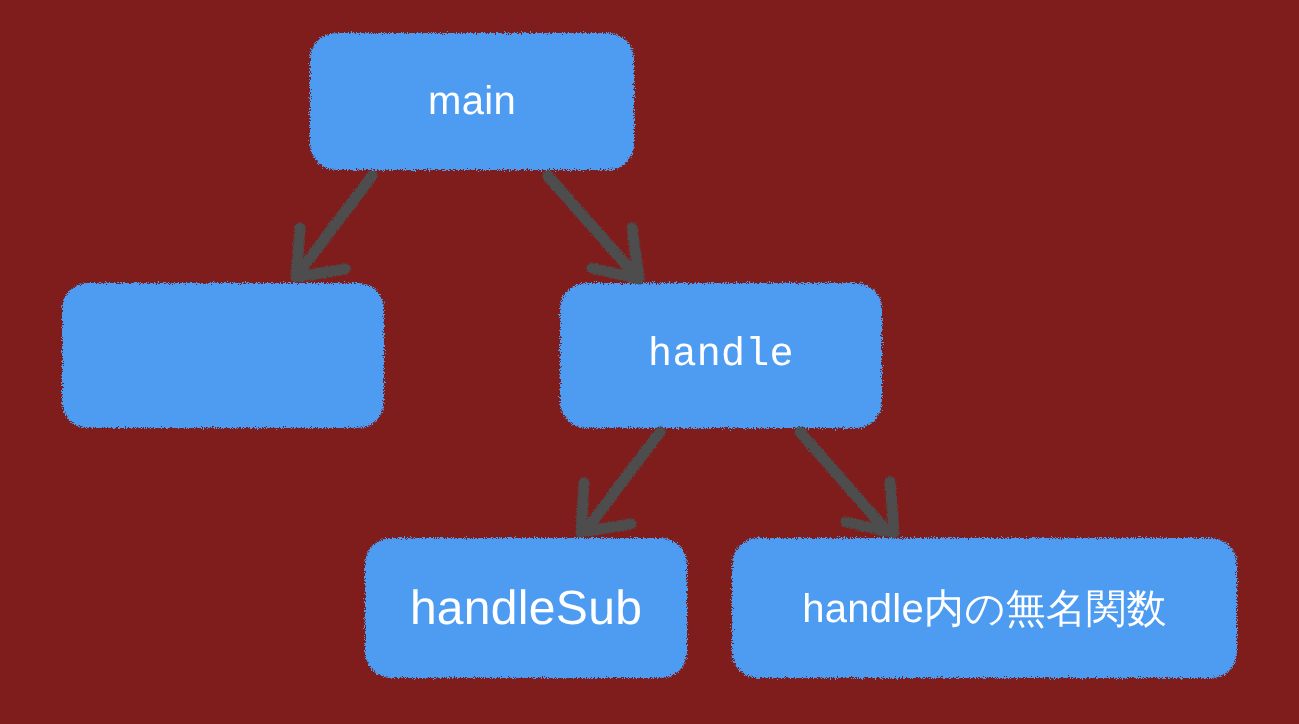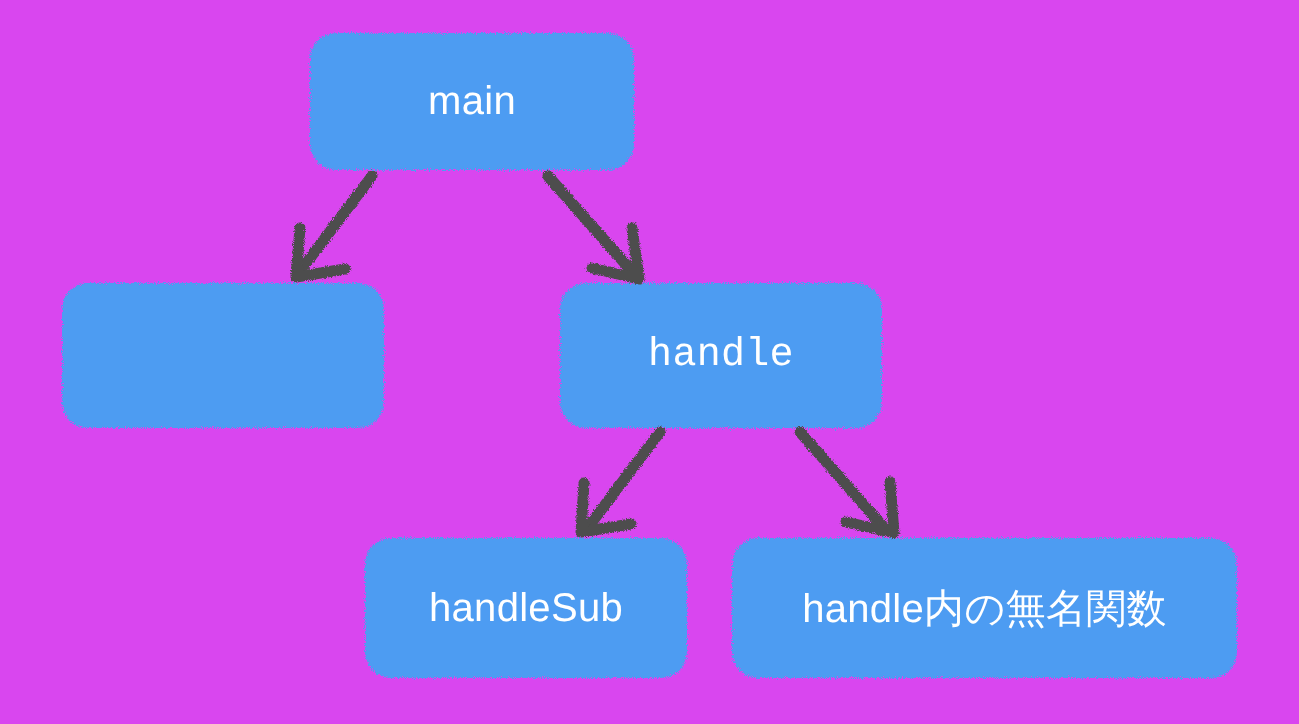--- a/index.html
+++ b/index.html
@@ -8,21 +8,21 @@
     padding: 0;
     background: #ffffff;
   }
   body {
     font-family: "Liberation Sans", "DejaVu Sans", sans-serif;
   }
   #canvas {
     position: relative;
     width: 1299px;
     height: 724px;
-    background: #d946ef;
+    background: #7f1d1d;
     overflow: hidden;
   }
   #diagram-svg {
     position: absolute;
     left: 0;
     top: 0;
     width: 1299px;
     height: 724px;
   }
   .node-label {
@@ -95,17 +95,17 @@
       <path d="M 800 432 L 886 530" stroke="#4d4d4d" stroke-width="11" stroke-linecap="round" fill="none" filter="url(#roughStroke)"></path>
       <path d="M 890 482 L 894 533 L 846 522" stroke="#4d4d4d" stroke-width="11" stroke-linecap="round" stroke-linejoin="round" fill="none" filter="url(#roughStroke2)"></path>
     </g>
   </svg>
 
   <div class="node-label" style="left:310px; top:33px; width:324px; height:137px; font-size:40px;">main</div>
 
 
   <div class="node-label" style="left:560px; top:283px; width:322px; height:145px; font-size:40px;font-family:Liberation Mono, monospace;">handle</div>
 
-  <div class="node-label" style="left:365px; top:538px; width:322px; height:140px; font-size:40px;">handleSub</div>
+  <div class="node-label" style="left:365px; top:538px; width:322px; height:140px; font-size:48px;">handleSub</div>
 
   <div class="node-label" style="left:732px; top:538px; width:505px; height:140px; font-size:40px;">handle内の無名関数</div>
 
 </div>
 
 </body></html>

